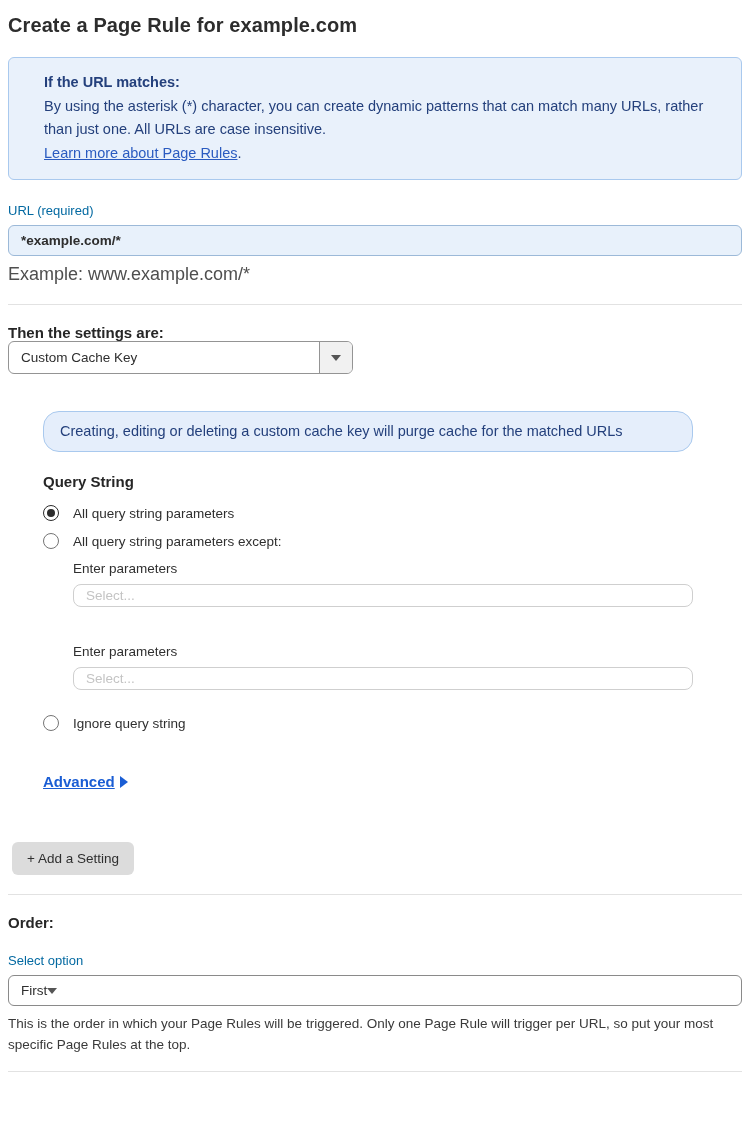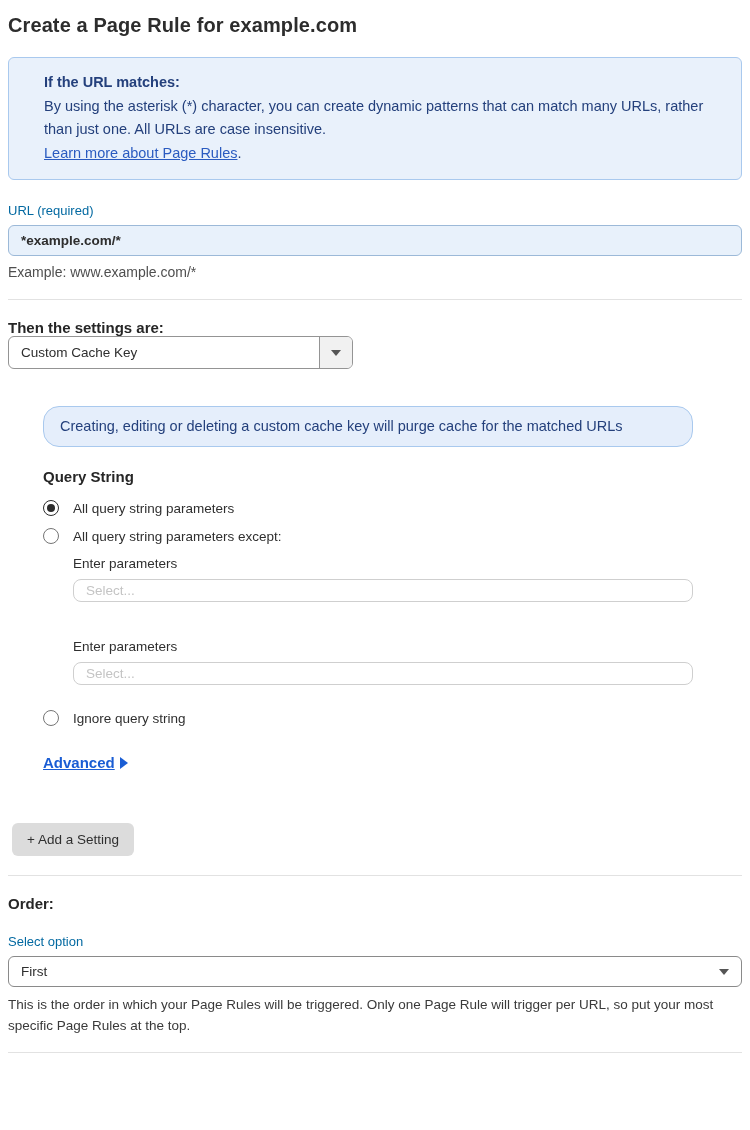--- a/index.html
+++ b/index.html
@@ -51,21 +51,21 @@
     border: 1px solid #9cb9d8;
     border-radius: 6px;
     padding: 0 12px;
     font-family: Liberation Sans, sans-serif;
     font-size: 13.5px;
     font-weight: bold;
     color: #2e2e2e;
     outline: none;
   }
   .field-hint {
-    font-size: 14px;
+    font-size: 18px;
     color: #4f4f4f;
     margin-top: 8px;
   }
 
   .divider {
     border: none;
     border-top: 1px solid #e2e2e2;
     margin: 19px 0;
   }
 
@@ -166,21 +166,21 @@
     color: #000000;
     outline: none;
   }
   .param-input::placeholder { color: #c4c4c4; }
   .spacer-row { height: 9px; }
 
   .advanced-link {
     display: inline-flex;
     align-items: center;
     gap: 5px;
-    margin: 16px 0 0 0;
+    margin: 30px 0 0 0;
     color: #1a5dd4;
     font-size: 15px;
     font-weight: bold;
     cursor: pointer;
   }
   .advanced-text { text-decoration: underline; }
   .caret-right {
     width: 0; height: 0;
     border-top: 6px solid transparent;
     border-bottom: 6px solid transparent;
@@ -199,21 +199,21 @@
     font-size: 13.5px;
     color: #2f2f2f;
     cursor: pointer;
   }
 
   .order-heading { margin-bottom: 22px; }
   .order-label { margin-top: 0; }
   .order-select {
     display: flex;
     align-items: center;
-    justify-content: space-between;
+    justify-content: flex-start;
     width: 100%;
     height: 31px;
     border: 1px solid #8a8a8a;
     border-radius: 6px;
     background: #fff;
     padding: 0 12px;
     font-size: 13.5px;
     color: #2e2e2e;
     cursor: pointer;
   }

